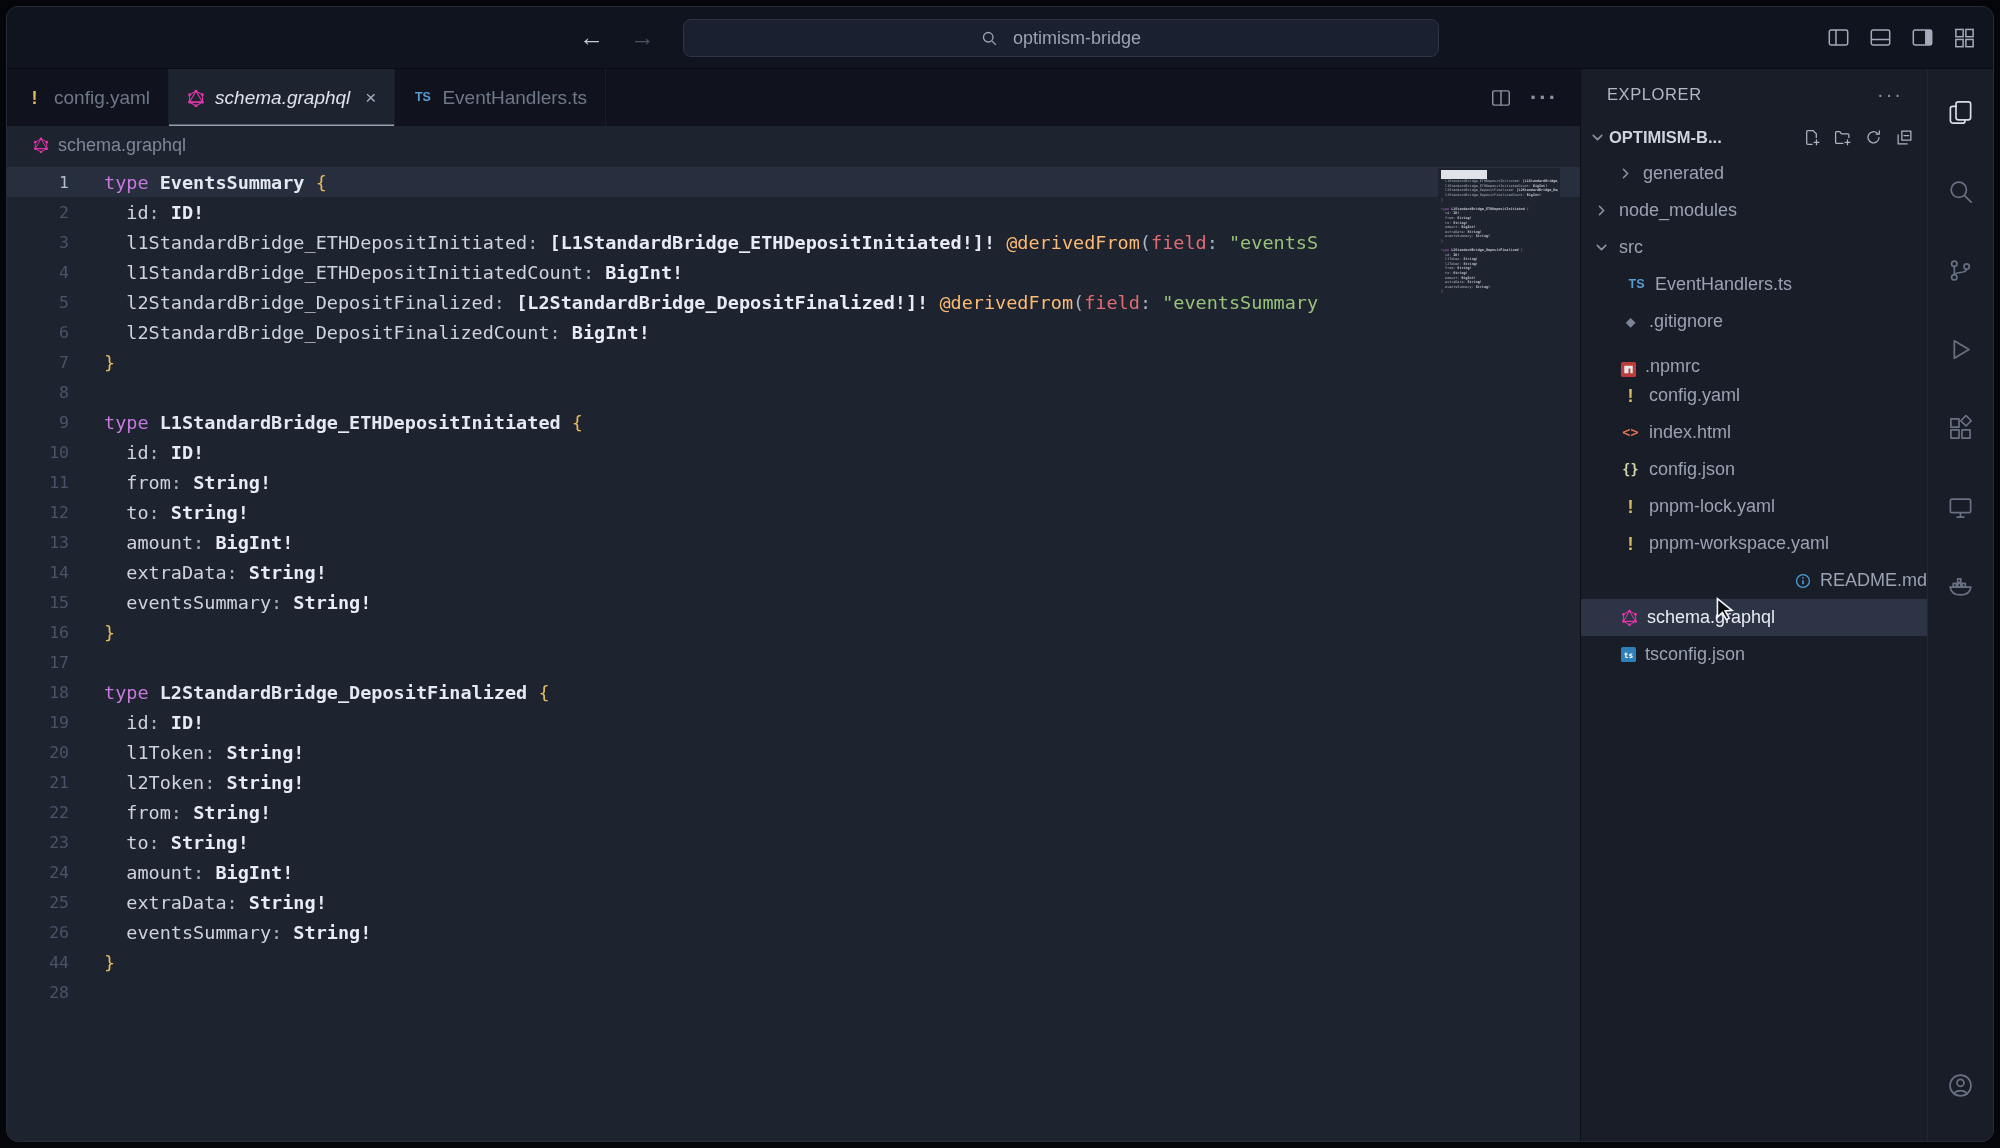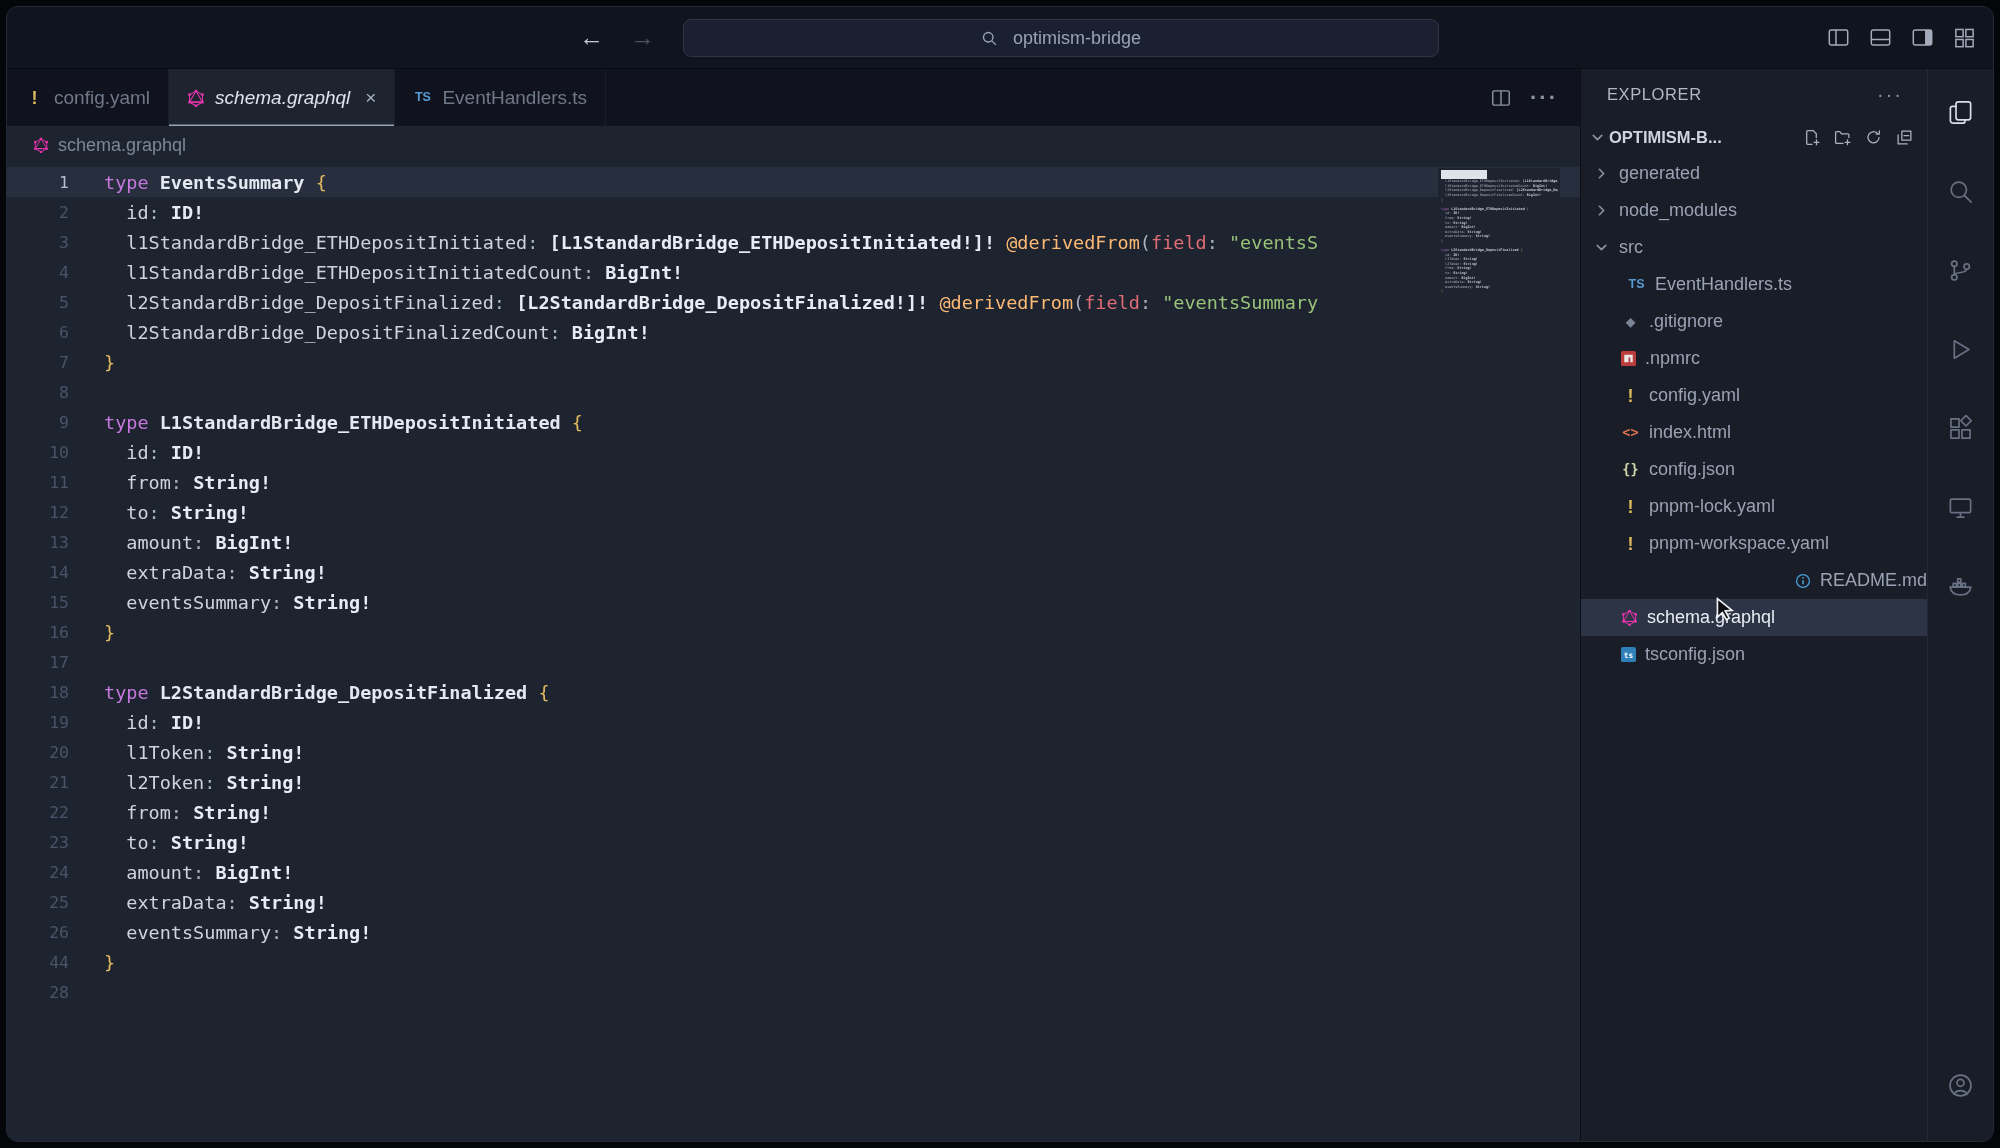--- a/index.html
+++ b/index.html
@@ -313,21 +313,21 @@
             <span style="display: inline-flex;">
               <svg viewBox="0 0 16 16">
                 <rect x="5.5" y="2" width="8.5" height="8.5"></rect>
                 <path d="M2 5.5v8.5h8.5"></path>
                 <path d="M7.5 6.2h4.5"></path>
               </svg>
             </span>
           </div>
       </div>
       <div id="tree">
-          <div class="tree-row" style="padding-left: 12px;">
+          <div class="tree-row" style="padding-left: 12px; margin-left: 24px;">
             <span style="display:inline-flex">
               <svg class="chev" viewBox="0 0 16 16">
                 <path d="M6 4l4 4-4 4"></path>
               </svg>
             </span>
             <span>generated</span>
           </div>
           <div class="tree-row" style="padding-left: 12px;">
             <span style="display:inline-flex">
               <svg class="chev" viewBox="0 0 16 16">
@@ -349,21 +349,21 @@
               <span class="fi fi-ts">TS</span>
             </span>
             <span>EventHandlers.ts</span>
           </div>
           <div class="tree-row" style="padding-left: 40px;">
             <span style="display:inline-flex">
               <span class="fi fi-git">◆</span>
             </span>
             <span>.gitignore</span>
           </div>
-          <div class="tree-row" style="padding-left: 40px;">
+          <div class="tree-row" style="padding-left: 40px; align-items: flex-end;">
             <span style="display:inline-flex">
               <svg class="fi-npm" viewBox="0 0 16 16">
                 <rect width="16" height="16" rx="2" fill="#bc3c3c"></rect>
                 <path d="M3.5 12V4h9v8H10V6.8H8V12z" fill="#e8e8e8"></path>
               </svg>
             </span>
             <span>.npmrc</span>
           </div>
           <div class="tree-row" style="padding-left: 40px;">
             <span style="display:inline-flex">

